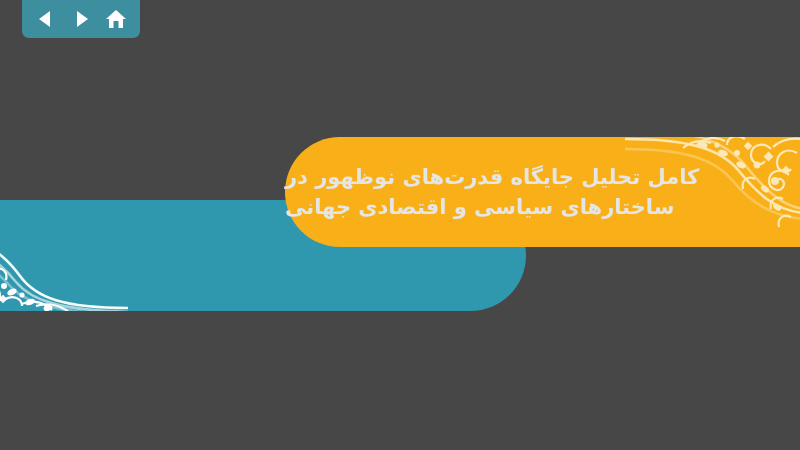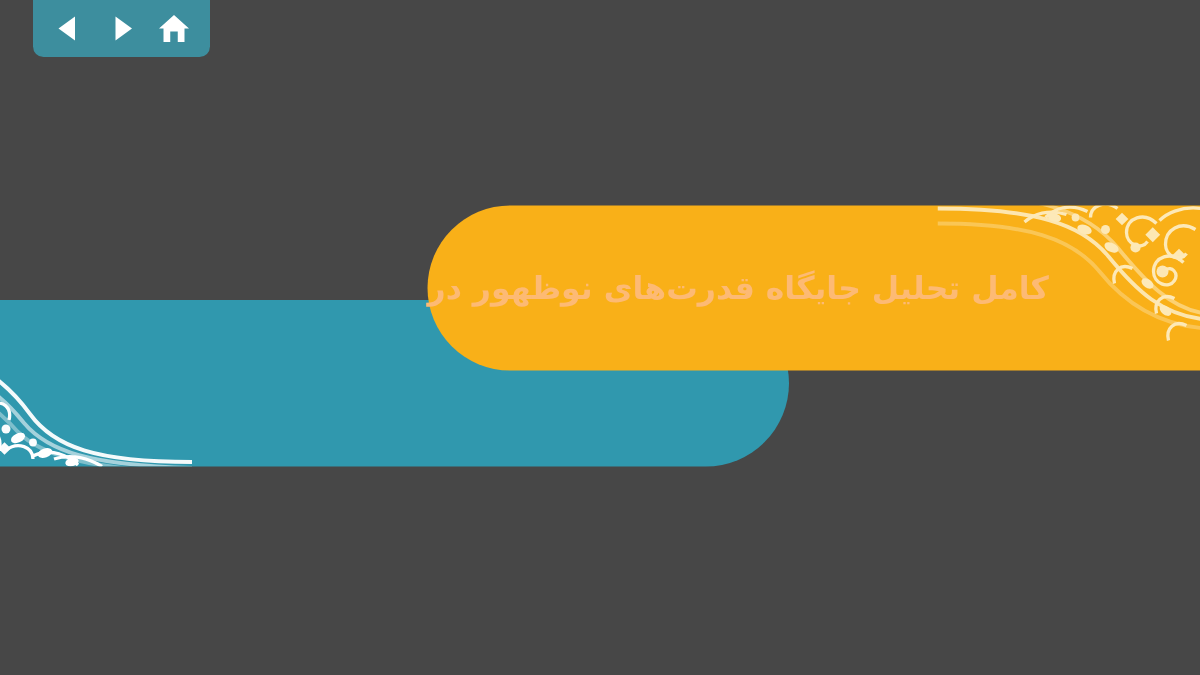--- a/index.html
+++ b/index.html
@@ -71,21 +71,21 @@
     height: 110px;
     display: flex;
     flex-direction: column;
     align-items: flex-end;
     justify-content: center;
     box-sizing: border-box;
     padding-right: 118px;
     direction: rtl;
   }
   .title-line {
-    color: #fdba74;
+    color: #e5e5e5;
     font-size: 21px;
     line-height: 30px;
     font-weight: bold;
     white-space: nowrap;
     text-align: right;
     font-family: "DejaVu Sans", sans-serif;
   }
 
   
   .navbar {
@@ -188,20 +188,21 @@
         <ellipse cx="98" cy="16" rx="5" ry="3" transform="rotate(20 98 16)"></ellipse>
         <ellipse cx="78" cy="8" rx="4.5" ry="2.8" transform="rotate(15 78 8)"></ellipse>
         <ellipse cx="140" cy="52" rx="4.5" ry="2.8" transform="rotate(35 140 52)"></ellipse>
         <ellipse cx="152" cy="70" rx="4.5" ry="2.8" transform="rotate(40 152 70)"></ellipse>
       </g>
     </svg>
   </div>
 
   <div class="title-wrap">
     <div class="title-line">کامل تحلیل جایگاه قدرت‌های نوظهور در</div>
+    <div class="title-line">ساختارهای سیاسی و اقتصادی جهانی</div>
   </div>
 
   <div class="navbar">
     <button class="nav-btn">
       <svg width="20" height="20" viewBox="0 0 20 20">
         <polygon points="14,2 14,18 3,10" fill="#ffffff"></polygon>
       </svg>
     </button>
     <button class="nav-btn">
       <svg width="20" height="20" viewBox="0 0 20 20">

